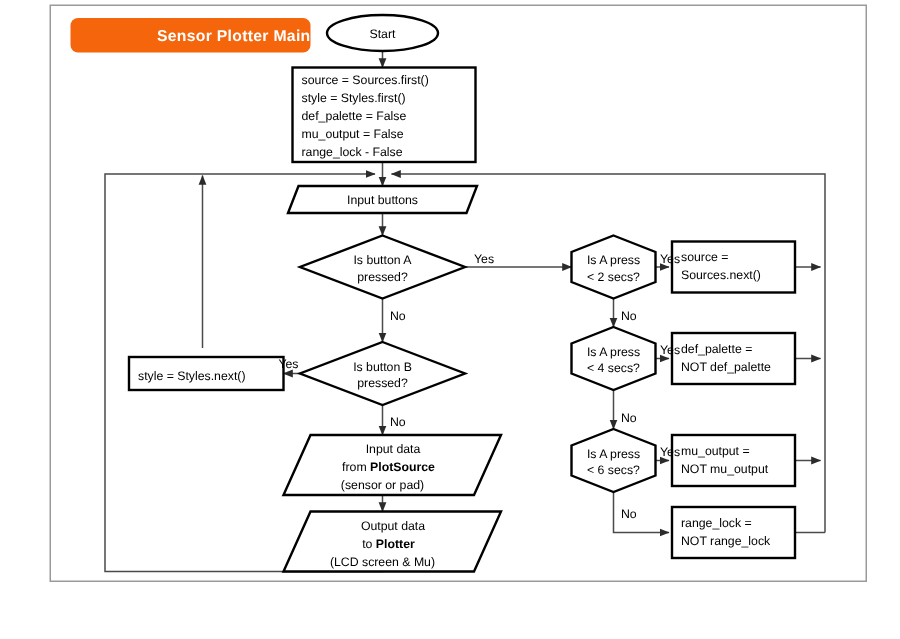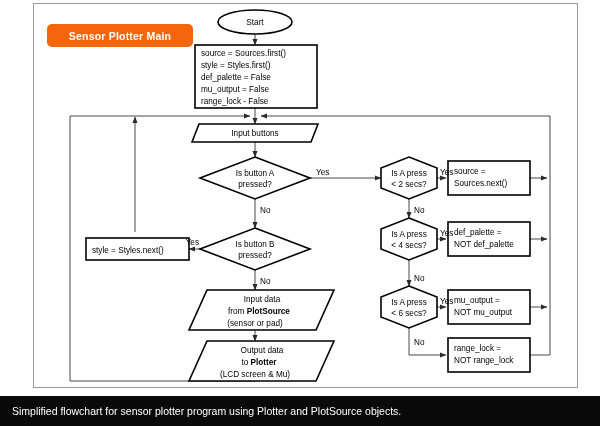--- a/index.html
+++ b/index.html
@@ -5,23 +5,23 @@
   html,body{margin:0;padding:0;background:#ffffff;}
   body{width:600px;height:426px;overflow:hidden;
        font-family:"Liberation Sans","DejaVu Sans",sans-serif;}
   #root{position:relative;width:600px;height:426px;background:#ffffff;}
 
   
   #frame{position:absolute;left:33px;top:3px;width:545px;height:385px;
          border:1px solid #9a9a9a;background:#ffffff;box-sizing:border-box;}
 
   
-  #title-badge{position:absolute;left:47px;top:24px;width:146px;height:23px;
+  #title-badge{position:absolute;left:47px;top:12px;width:160px;height:23px;
         background:#f4650c;border-radius:5px;
-        display:flex;align-items:center;justify-content:center;}
+        display:flex;align-items:center;justify-content:flex-end;}
   #title-badge span{color:#ffffff;font-weight:bold;font-size:10.5px;
         letter-spacing:.2px;white-space:nowrap;}
 
   
   #caption{position:absolute;left:0;top:396px;width:600px;height:30px;
         background:#0a0a0a;display:flex;align-items:center;}
   #caption span{color:#ffffff;font-size:10.5px;padding-left:12px;white-space:nowrap;}
 
   svg#chart{position:absolute;left:0;top:0;width:600px;height:396px;}
   svg#chart text{font-family:"Liberation Sans","DejaVu Sans",sans-serif;
@@ -190,17 +190,14 @@
       <text x="260" y="284">No</text>
       <text x="440" y="175">Yes</text>
       <text x="414" y="213">No</text>
       <text x="440" y="236">Yes</text>
       <text x="414" y="281">No</text>
       <text x="440" y="304">Yes</text>
       <text x="414" y="345">No</text>
     </g>
   </svg>
 
-  <div id="caption">
-    <span>Simplified flowchart for sensor plotter program using Plotter and PlotSource objects.</span>
-  </div>
 
 </div>
 
 </body></html>

